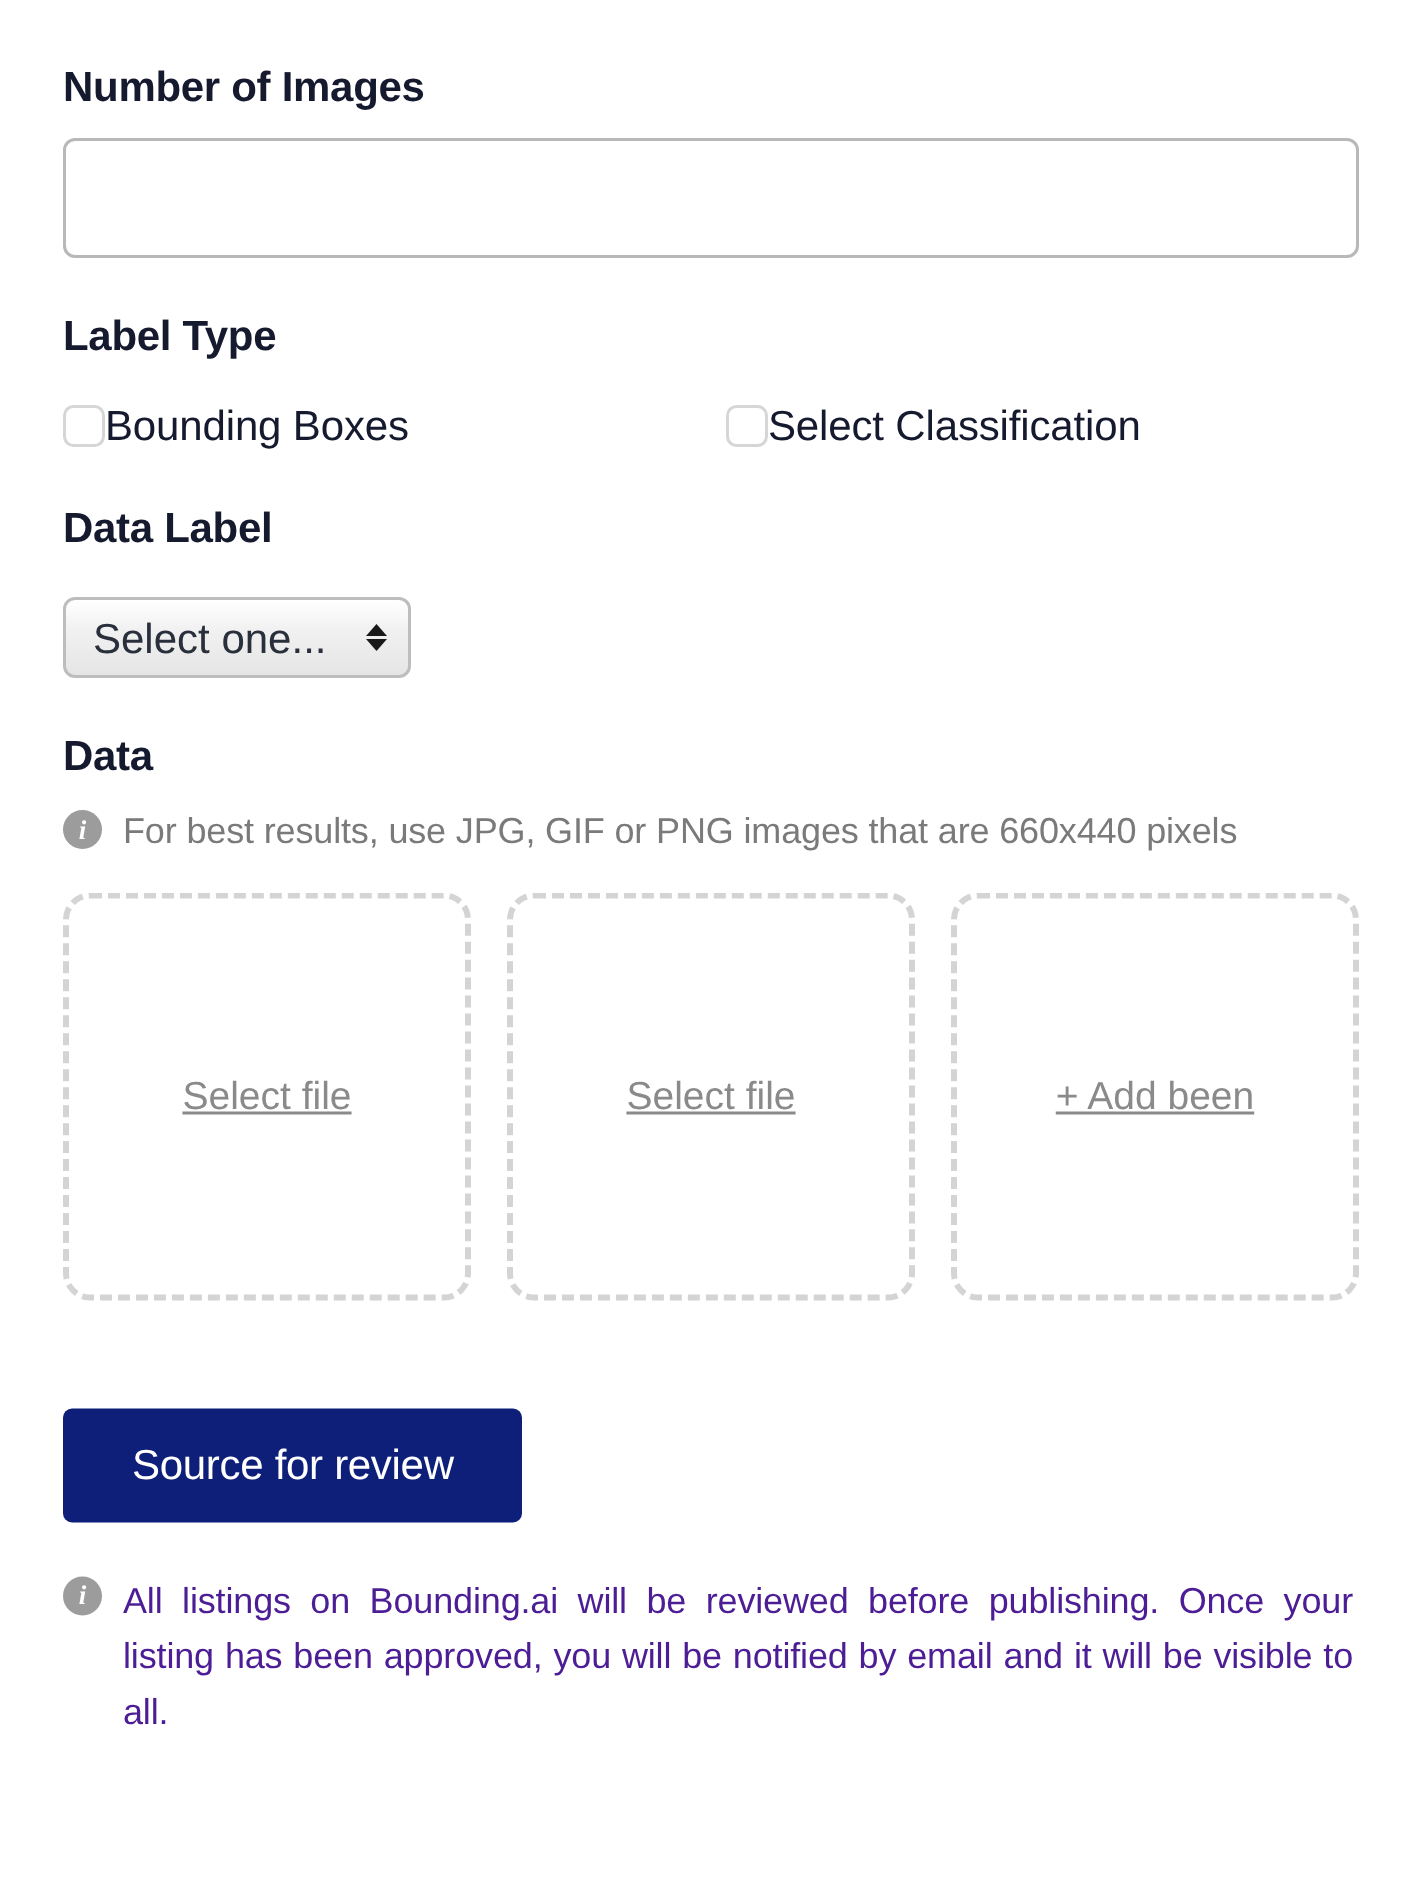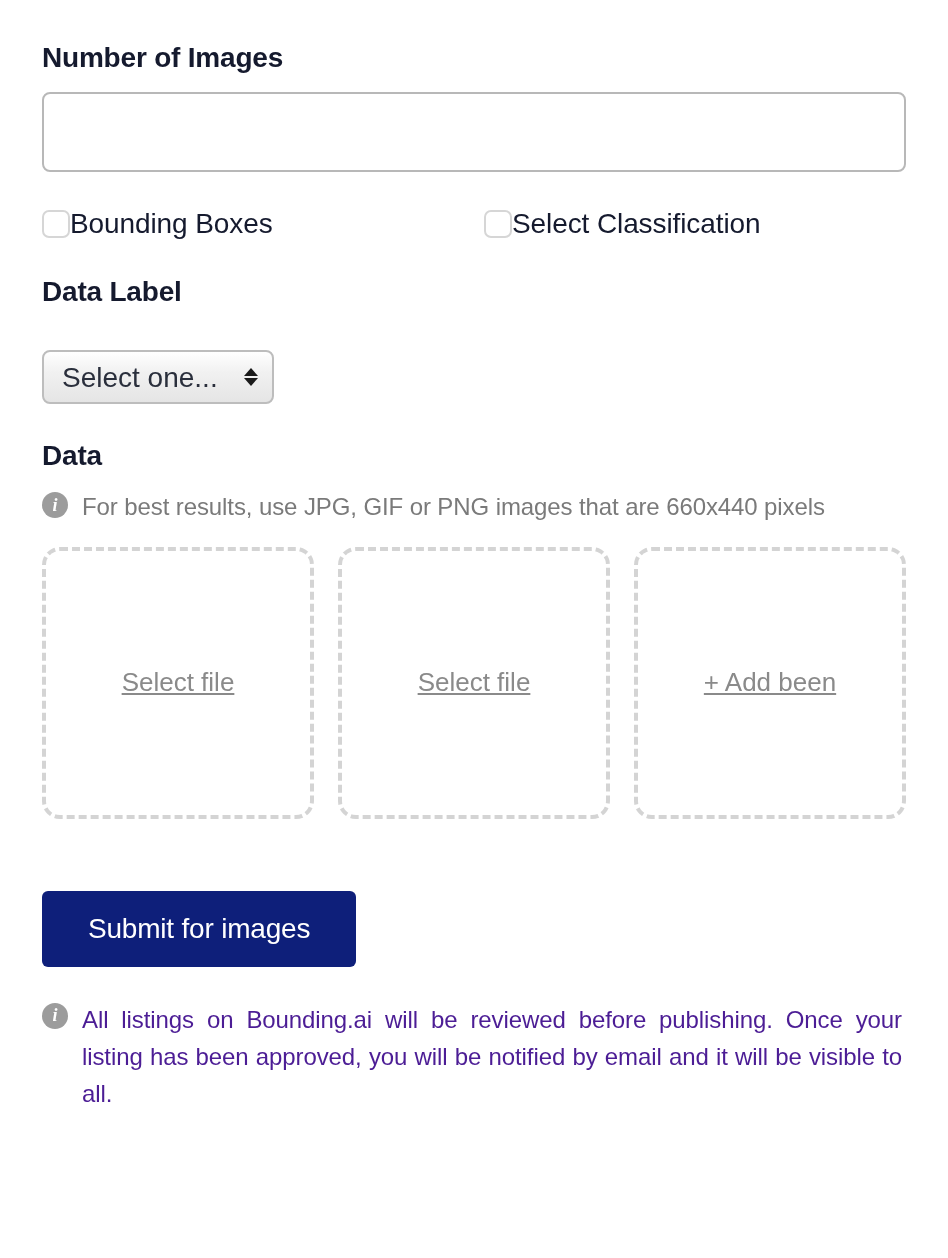--- a/index.html
+++ b/index.html
@@ -58,21 +58,21 @@
     }
     .checkbox-label {
       font-size: 28px;
       font-weight: 500;
       color: #151a2e;
       letter-spacing: -0.1px;
     }
     .select-wrap {
       position: relative;
       display: inline-block;
-      margin-top: 24px;
+      margin-top: 12px;
     }
     .select-el {
       appearance: none;
       -webkit-appearance: none;
       font-size: 28px;
       font-weight: 400;
       color: #2a2f3c;
       padding: 8px 54px 8px 18px;
       border: 2px solid #bdbdbd;
       border-radius: 8px;
@@ -184,20 +184,21 @@
   </style>
 </head>
 <body>
 
 <div class="form-group">
   <div class="field-label">Number of Images</div>
   <input type="text" class="text-input" value="" style="">
 </div>
 
 <div class="form-group">
+  <div class="field-label">Label Type</div>
   <div class="checkbox-grid">
     <label class="checkbox-row">
       <input type="checkbox" style="">
       <span class="checkbox-label">Bounding Boxes</span>
     </label>
     <label class="checkbox-row">
       <input type="checkbox" style="">
       <span class="checkbox-label">Select Classification</span>
     </label>
   </div>
@@ -229,18 +230,18 @@
     <div class="upload-box">
       <span class="placeholder">Select file</span>
     </div>
     <div class="upload-box">
       <span class="placeholder">+ Add been</span>
     </div>
   </div>
 </div>
 
 <div class="submit-section">
-  <button class="submit-btn">Submit for images</button>
+  <button class="submit-btn">Source for review</button>
   <div class="disclaimer-row">
     <span class="info-icon">i</span>
     <span class="disclaimer-text">All listings on Bounding.ai will be reviewed before publishing. Once your listing has been approved, you will be notified by email and it will be visible to all.</span>
   </div>
 </div>
 
 </body></html>

